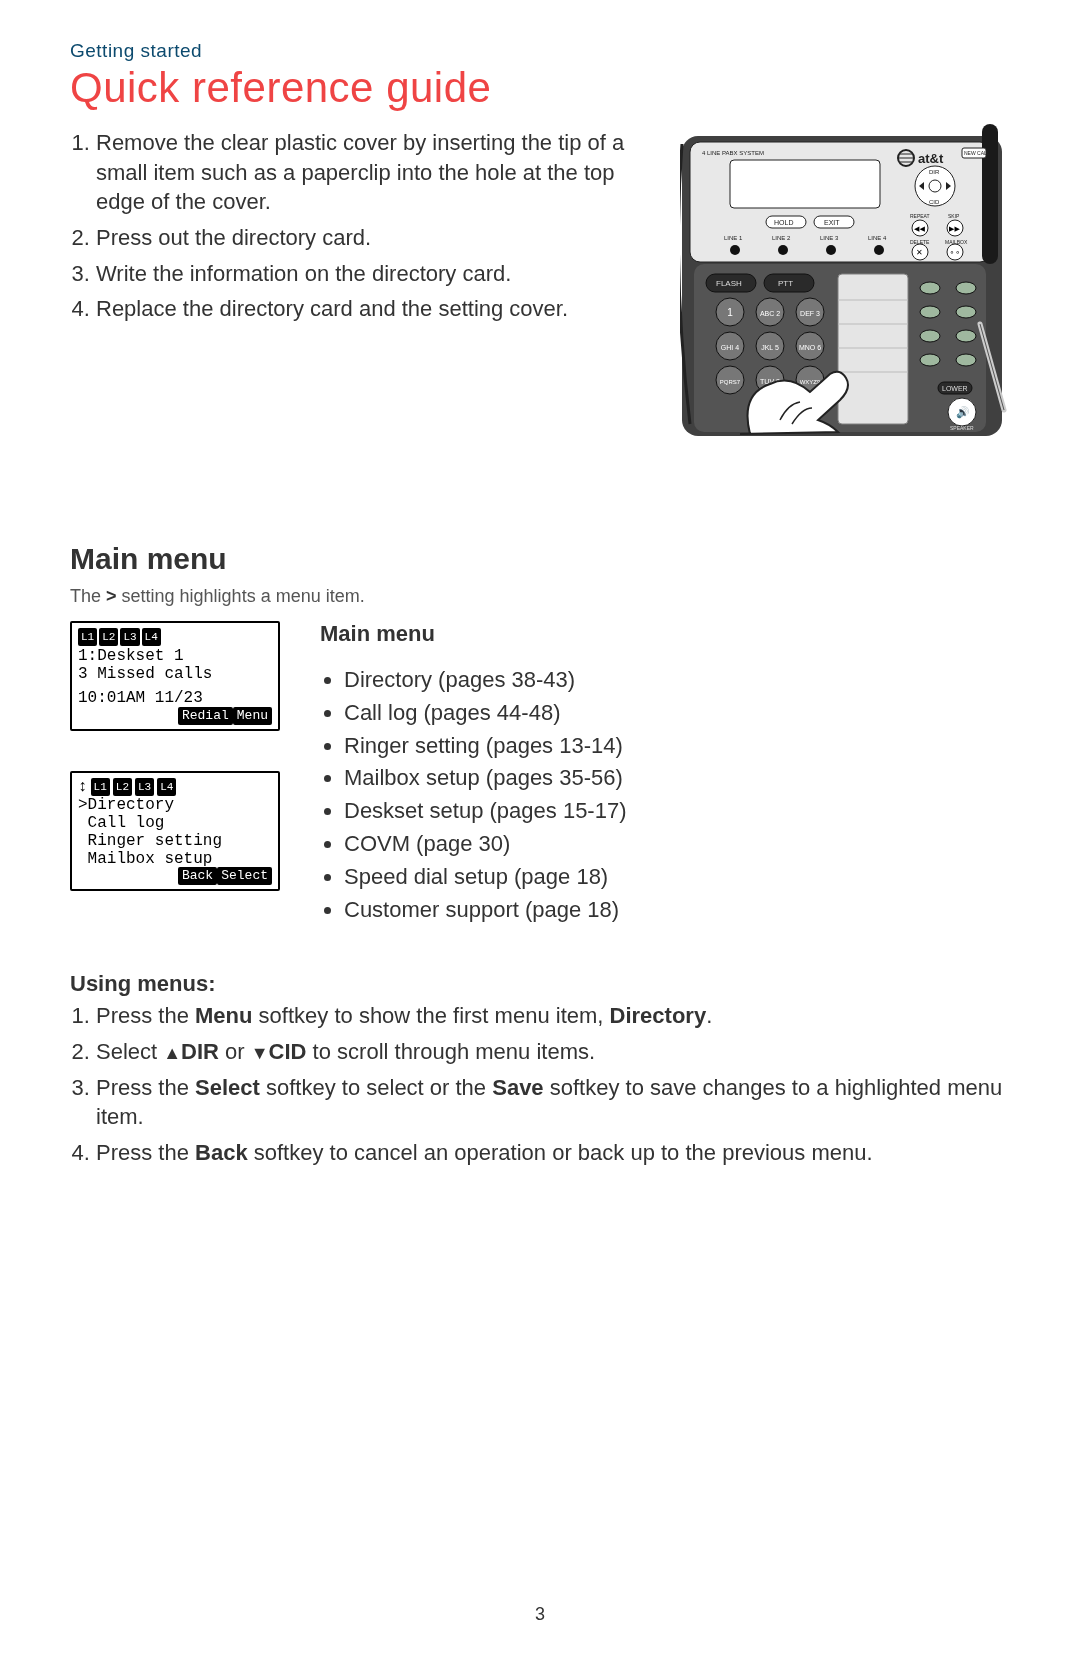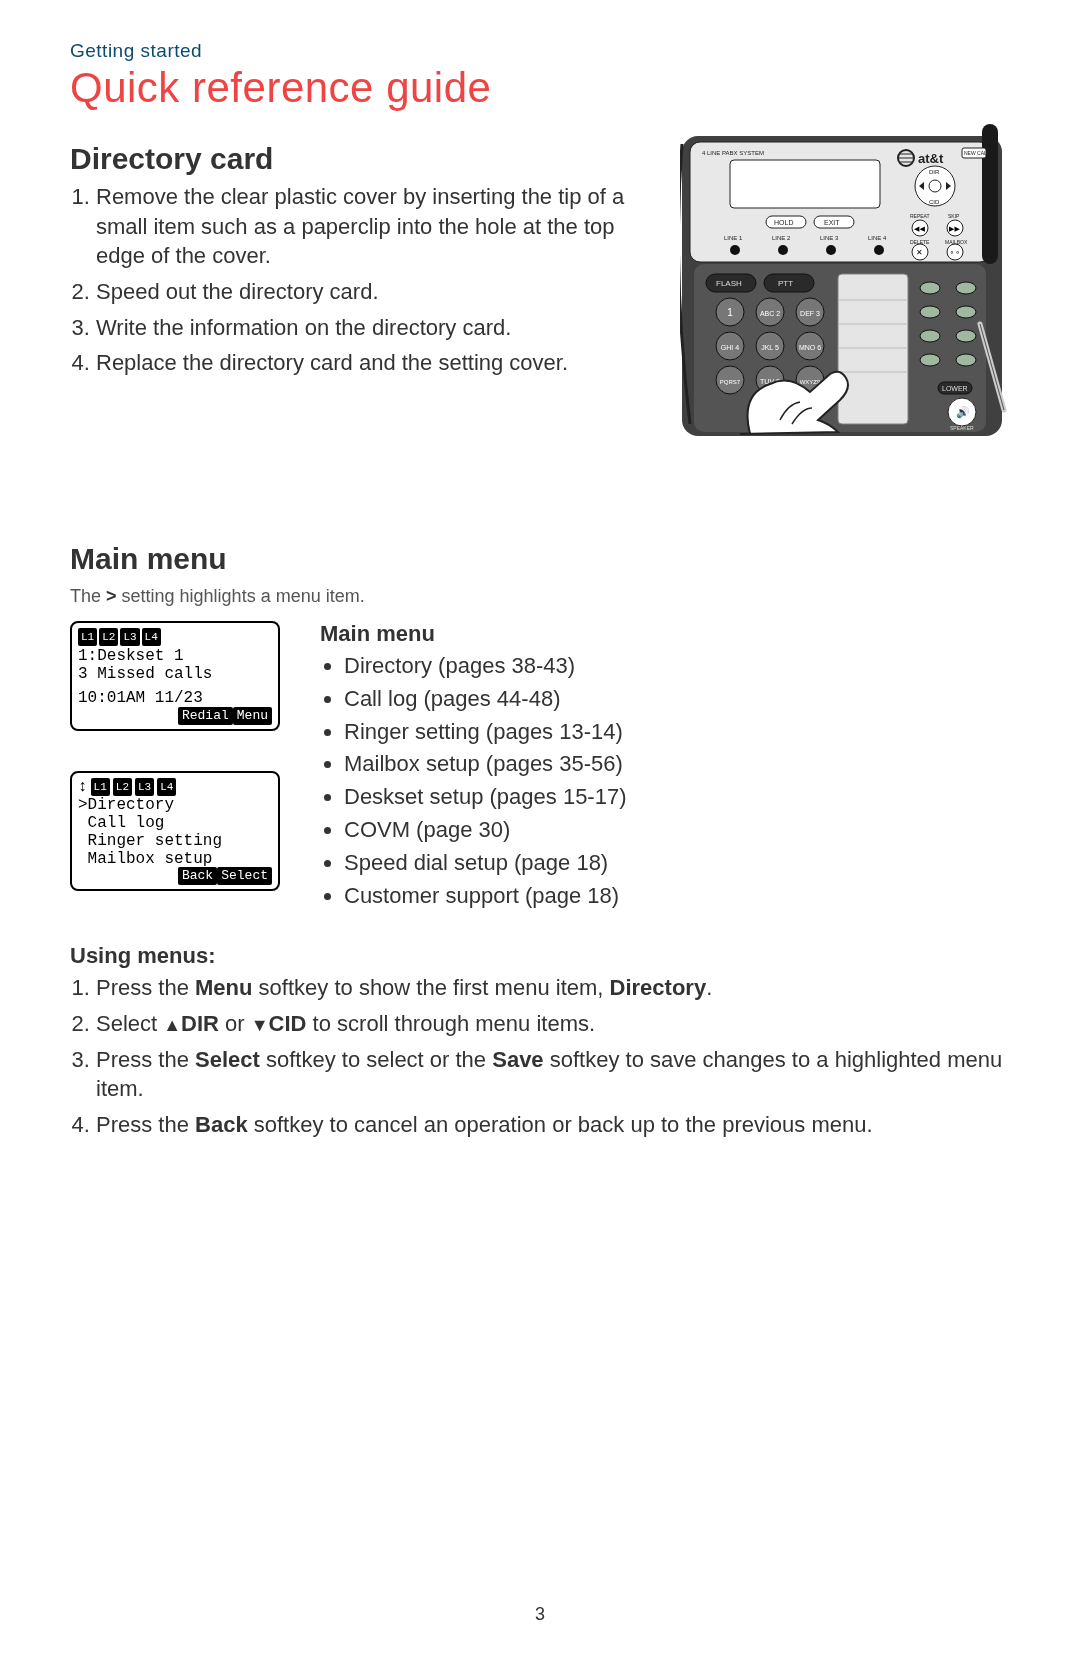--- a/index.html
+++ b/index.html
@@ -46,35 +46,35 @@
   ol.ol{
     padding-left:26px;
     margin:4px 0;
   }
   ol.ol>li{margin-bottom:6px;}
   ul.bul{
     font-size:22px;
     line-height:1.4;
     color:#333;
     padding-left:24px;
-    margin:4px 0;
+    margin:18px 0;
   }
   ul.bul>li{margin-bottom:2px;}
   .dir-row{display:flex;gap:24px;align-items:flex-start;}
   .dir-row .txt{flex:1;}
   .phone-box{
     width:330px;height:320px;flex:0 0 330px;position:relative;
   }
   .phone-svg{width:100%;height:100%;}
   .note{font-size:18px;color:#555;margin:10px 0 14px 0;}
   b.inline{font-weight:700;color:#333;}
   .mm-row{display:flex;gap:30px;align-items:flex-start;}
   .screens{width:220px;flex:0 0 220px;display:flex;flex-direction:column;gap:40px;}
   .lcd{
-    width:210px;height:110px;border:2px solid #000;border-radius:8px;
+    width:210px;height:110px;border:2px solid #000;border-radius:2px;
     font-family:"Courier New",monospace;font-size:16px;line-height:18px;
     padding:5px 6px 2px 6px;box-sizing:border-box;position:relative;
     background:#fff;color:#000;
   }
   .lcd2{height:120px;}
   .lcd-tabs{display:flex;gap:2px;margin-bottom:1px;}
   .lcd-tab{background:#000;color:#fff;font-size:11px;padding:0 3px;border-radius:2px;}
   .lcd-soft{position:absolute;bottom:4px;display:flex;width:calc(100% - 12px);justify-content:flex-end;font-size:13px;}
   .lcd-soft .inv{background:#000;color:#fff;padding:0 4px;border-radius:2px;}
   .lcd-line{white-space:pre;}
@@ -85,24 +85,23 @@
   .tri{display:inline-block;font-size:18px;vertical-align:middle;}
 </style>
 </head>
 <body>
 
 <div class="breadcrumb">Getting started</div>
 <div class="page-title">Quick reference guide</div>
 
 <div class="dir-row">
   <div class="txt">
-    <div class="h2">Directory card</div>
     <ol class="ol">
       <li>Remove the clear plastic cover by inserting the tip of a small item such as a paperclip into the hole at the top edge of the cover.</li>
-      <li>Speed out the directory card.</li>
+      <li>Press out the directory card.</li>
       <li>Write the information on the directory card.</li>
       <li>Replace the directory card and the setting cover.</li>
     </ol>
   </div>
 
   <div class="phone-box">
     <svg class="phone-svg" viewBox="0 0 330 320">
 
       <rect x="2" y="12" width="320" height="300" rx="16" fill="#404040"></rect>
       <rect x="10" y="18" width="300" height="120" rx="10" fill="#e8e8e8" stroke="#222"></rect>

